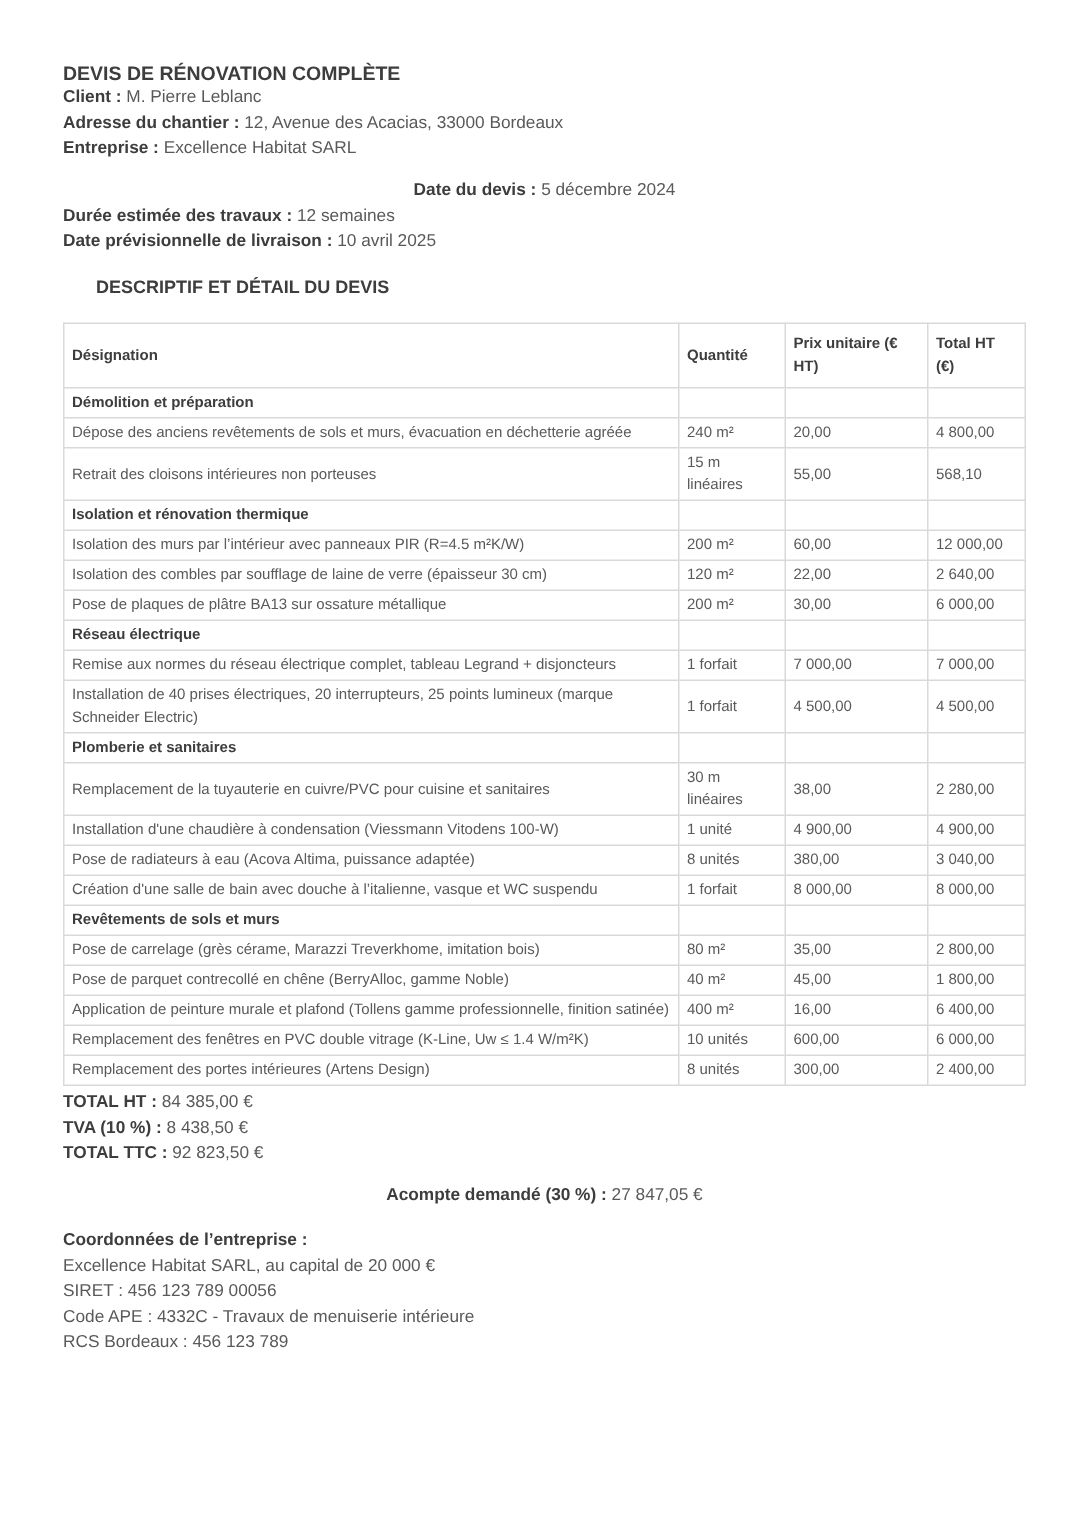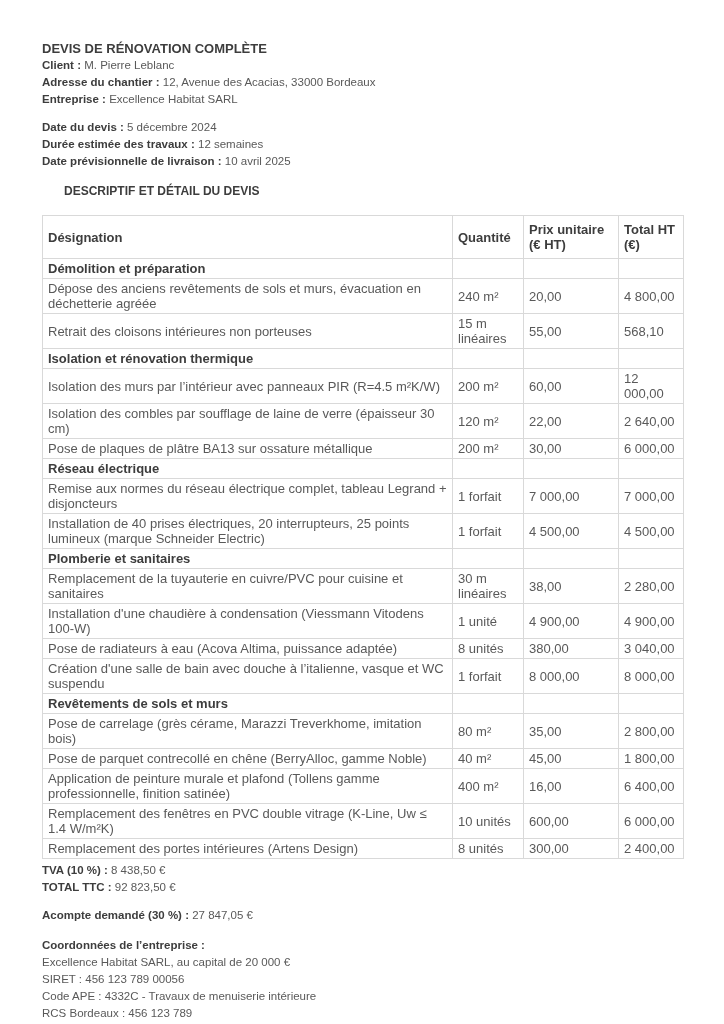--- a/index.html
+++ b/index.html
@@ -27,36 +27,36 @@
   }
   .line {
     margin: 0;
     font-size: 11.5px;
     line-height: 17px;
   }
   .line b {
     font-weight: bold;
     color: #3d3d3d;
   }
-  .block-gap-sm { margin-top: 11px; }
+  .block-gap-sm { margin-top: 11px; text-align: center; }
   .block-gap-md { margin-top: 13px; }
   .section-heading {
     margin-top: 13px;
     font-size: 12px;
     font-weight: bold;
     color: #3d3d3d;
     line-height: 17px;
     padding-left: 22px;
   }
   table.devis {
     margin-top: 15px;
     border-collapse: collapse;
     table-layout: fixed;
     width: 641px;
-    font-size: 13px;
+    font-size: 10px;
   }
   table.devis th, table.devis td {
     border: 1px solid #d9d9d9;
     padding: 2px 5px;
     line-height: 15px;
     vertical-align: middle;
     text-align: left;
     word-wrap: break-word;
   }
   table.devis th {
@@ -228,20 +228,21 @@
         <tr>
           <td>Remplacement des portes intérieures (Artens Design)</td>
           <td>8 unités</td>
           <td>300,00</td>
           <td>2 400,00</td>
         </tr>
       </tbody>
   </table>
 
   <div class="totals">
+    <p class="line"><b>TOTAL HT :</b> <span>84 385,00 €</span></p>
     <p class="line"><b>TVA (10 %) :</b> <span>8 438,50 €</span></p>
     <p class="line"><b>TOTAL TTC :</b> <span>92 823,50 €</span></p>
   </div>
 
   <p class="line block-gap-sm"><b>Acompte demandé (30 %) :</b> <span>27 847,05 €</span></p>
 
   <div class="company block-gap-md">
     <p class="line"><b>Coordonnées de l’entreprise :</b></p>
     <p class="line">Excellence Habitat SARL, au capital de 20 000 €</p>
     <p class="line">SIRET : 456 123 789 00056</p>

